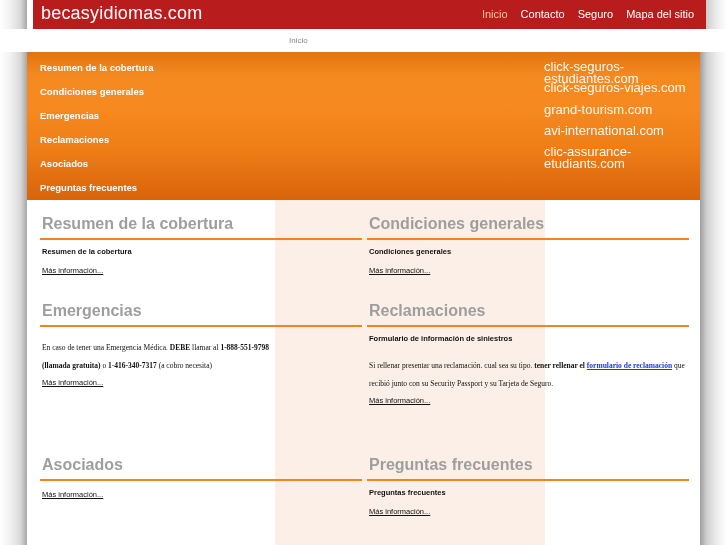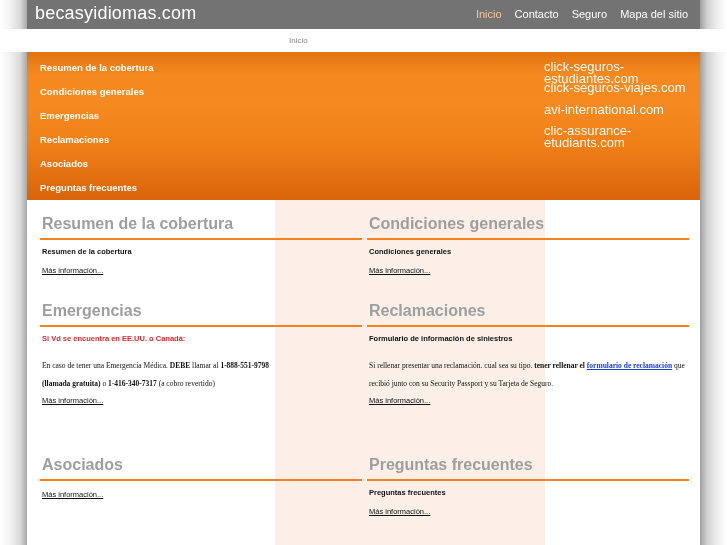--- a/index.html
+++ b/index.html
@@ -6,21 +6,21 @@
   html, body { width:727px; height:545px; overflow:hidden; background:#fff; }
   body { position:relative; font-family:"Liberation Sans", sans-serif; }
 
   .shadow-left { position:absolute; left:0; top:0; width:27px; height:545px;
     background:linear-gradient(to right, #ffffff 0%, #f3f3f3 35%, #d9d9d9 75%, #a8a8a8 100%); }
   .shadow-right { position:absolute; left:700px; top:0; width:27px; height:545px;
     background:linear-gradient(to right, #9f9f9f 0%, #cfcfcf 25%, #ececec 60%, #ffffff 100%); }
 
   .page { position:absolute; left:27px; top:0; width:673px; height:545px; background:#fff; }
 
-  .topbar { position:absolute; left:0; top:0; width:673px; height:29px; background:#737373; }
+  .topbar { position:absolute; left:6px; top:0; width:673px; height:29px; background:#b91c1c; }
   .site-title { position:absolute; left:8px; top:3px; color:#fff; font-size:18px; letter-spacing:0.2px; }
   .topnav { position:absolute; right:12px; top:8px; display:flex; gap:13px; font-size:11px; }
   .topnav a { color:#fff; text-decoration:none; }
   .topnav a.active { color:#f8c79a; }
 
   .crumbstrip { position:absolute; left:-27px; top:29px; width:727px; height:23px; background:#fff; }
   .crumb { position:absolute; left:289px; top:7px; font-size:8px; color:#888; }
 
   .nav-panel { position:absolute; left:0; top:52px; width:673px; height:148px;
     background:linear-gradient(to bottom, #e2730f 0%, #f4891f 15%, #f68a20 35%, #ef7e17 65%, #d9640a 100%); }
@@ -76,20 +76,21 @@
       <a href="#">Resumen de la cobertura</a>
       <a href="#">Condiciones generales</a>
       <a href="#">Emergencias</a>
       <a href="#">Reclamaciones</a>
       <a href="#">Asociados</a>
       <a href="#">Preguntas frecuentes</a>
     </div>
     <div class="nav-right">
       <a href="#">click-seguros-estudiantes.com</a>
       <a href="#">click-seguros-viajes.com</a>
+      <a href="#">grand-tourism.com</a>
       <a href="#">avi-international.com</a>
       <a href="#">clic-assurance-etudiants.com</a>
     </div>
   </div>
 
   <div class="stripe"></div>
 
   <div class="section" id="s1">
     <h2>Resumen de la cobertura</h2>
     <div class="rule"></div>
@@ -105,24 +106,23 @@
     <div class="body">
       <div class="sub">Condiciones generales</div>
       <a href="#" class="more">Más información...</a>
     </div>
   </div>
 
   <div class="section" id="s3">
     <h2>Emergencias</h2>
     <div class="rule"></div>
     <div class="body">
-      <div class="sub red">Si Vd se encuentra en EE.UU. o Canadá:</div>
       <div class="para">
         <span>En caso de tener una Emergencia Médica. </span><b>DEBE</b><span> llamar al </span><b>1-888-551-9798</b><br>
-        <b>(llamada gratuita)</b><span> o </span><b>1-416-340-7317</b><span> (a cobro revertido)</span>
+        <b>(llamada gratuita)</b><span> o </span><b>1-416-340-7317</b><span> (a cobro necesita)</span>
       </div>
       <a href="#" class="more" style="margin-top:2px;">Más información...</a>
     </div>
   </div>
 
   <div class="section" id="s4">
     <h2>Reclamaciones</h2>
     <div class="rule"></div>
     <div class="body">
       <div class="sub">Formulario de información de siniestros</div>

